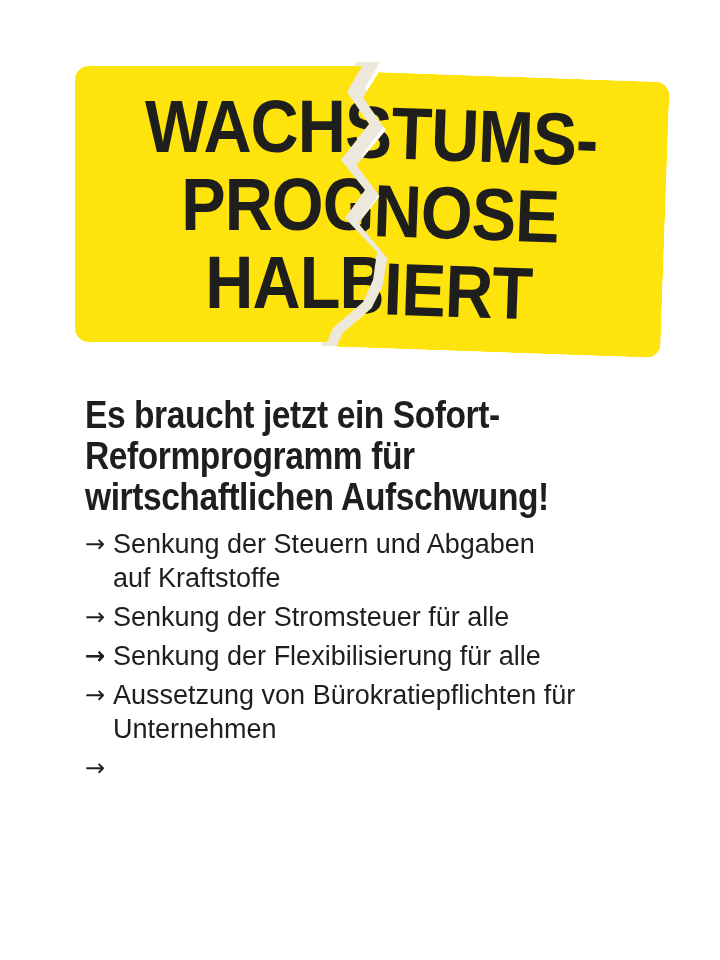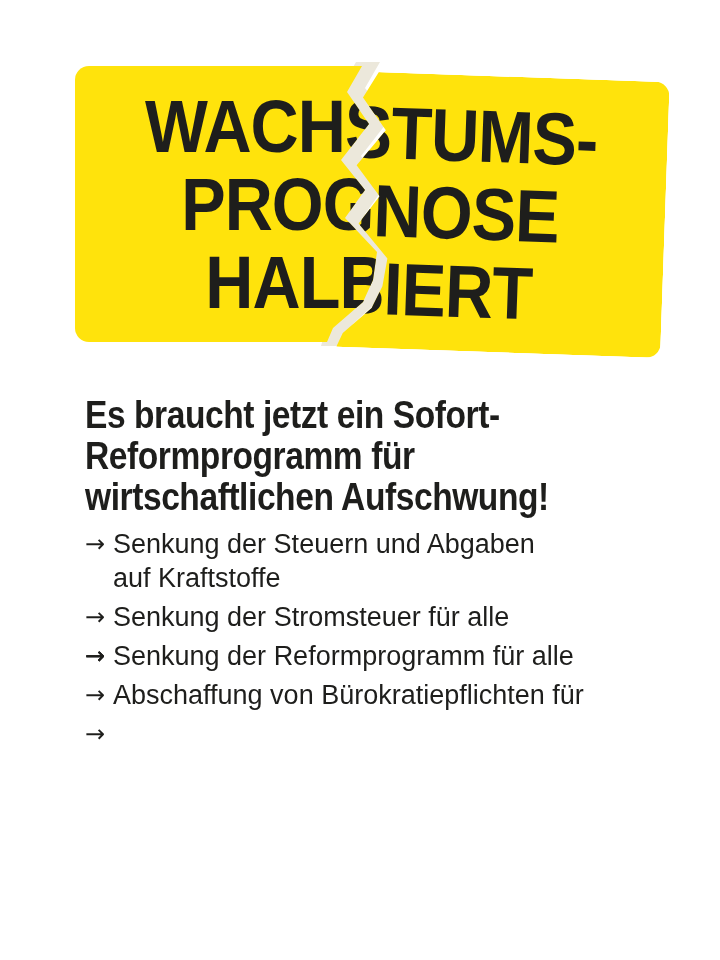--- a/index.html
+++ b/index.html
@@ -152,18 +152,18 @@
     <div class="headline-line">Es braucht jetzt ein Sofort-</div>
     <div class="headline-line">Reformprogramm für</div>
     <div class="headline-line">wirtschaftlichen Aufschwung!</div>
   </h1>
 
   <ul class="list">
       <li class="item"><span class="arrow">→</span><span class="item-text"><span>Senkung der Steuern und Abgaben</span><br><span>auf </span><b>Kraftstoffe</b></span></li>
       <li class="item"><span class="arrow">→</span><span class="item-text"><span>Senkung der </span><b>Stromsteuer</b><span> für alle</span></span></li>
       <li class="item"><span class="arrow">→</span></li>
       <li class="item"><span class="arrow">→</span></li>
-      <li class="item"><span class="arrow">→</span><span class="item-text"><span>Senkung der </span><b>Reformprogramm</b><span> für alle</span></span></li>
-      <li class="item"><span class="arrow">→</span><span class="item-text"><span>Abschaffung von </span><b>Bürokratiepflichten</b><span> für</span><br></span></li>
+      <li class="item"><span class="arrow">→</span><span class="item-text"><span>Senkung der </span><b>Flexibilisierung</b><span> für alle</span></span></li>
+      <li class="item"><span class="arrow">→</span><span class="item-text"><span>Aussetzung von </span><b>Bürokratiepflichten</b><span> für</span><br><span>Unternehmen</span></span></li>
       <li class="item"><span class="arrow">→</span></li>
     </ul>
 
 </div>
 
 </body></html>

